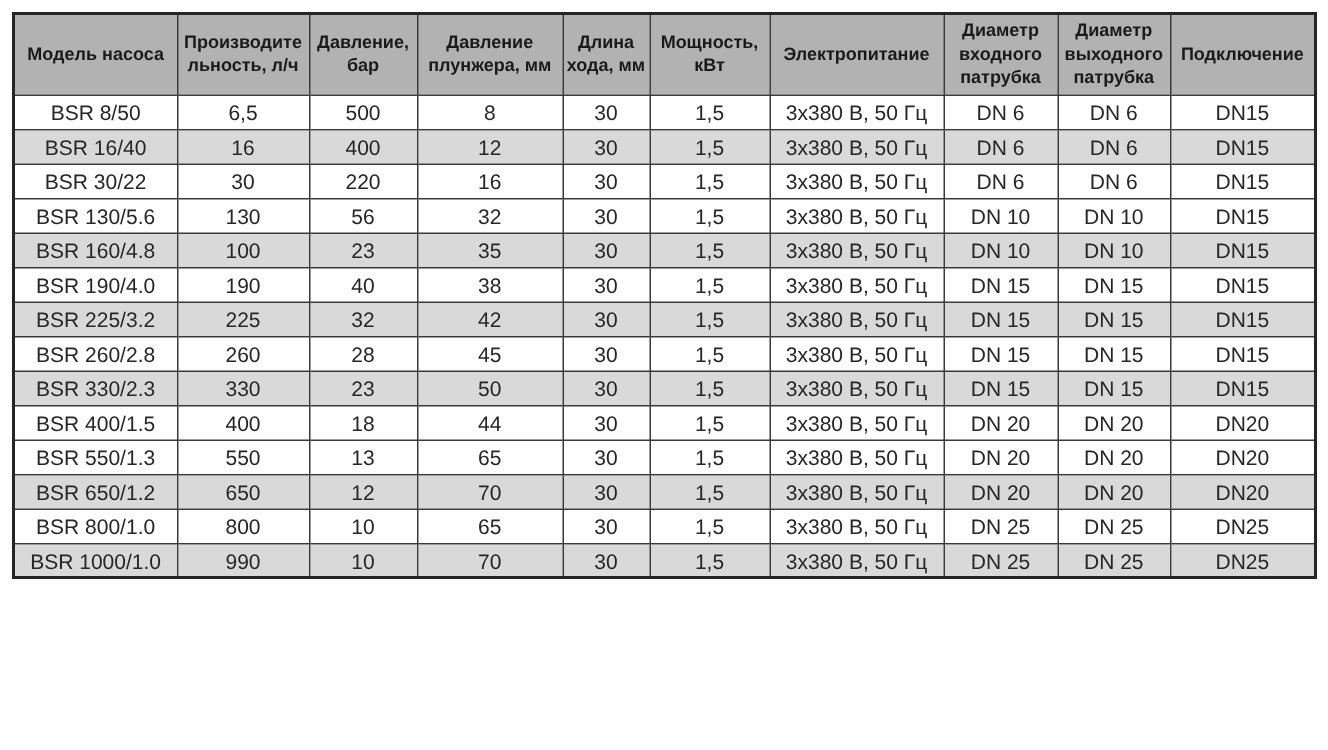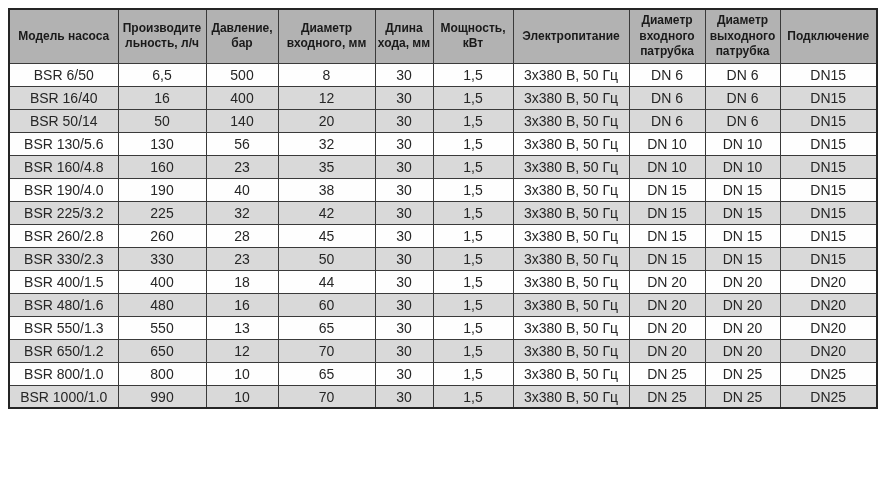--- a/index.html
+++ b/index.html
@@ -69,32 +69,32 @@
         <col class="c6">
         <col class="c7">
         <col class="c8">
         <col class="c9">
     </colgroup>
     <thead>
       <tr>
         <th>Модель насоса</th>
         <th>Производительность, л/ч</th>
         <th>Давление, бар</th>
-        <th>Диаметр входного, мм</th>
+        <th>Давление плунжера, мм</th>
         <th>Длина хода, мм</th>
         <th>Мощность, кВт</th>
         <th>Электропитание</th>
         <th>Диаметр входного патрубка</th>
         <th>Диаметр выходного патрубка</th>
         <th>Подключение</th>
       </tr>
     </thead>
     <tbody>
         <tr>
-          <td>BSR 6/50</td>
+          <td>BSR 8/50</td>
           <td>6,5</td>
           <td>500</td>
           <td>8</td>
           <td>30</td>
           <td>1,5</td>
           <td>3x380 В, 50 Гц</td>
           <td>DN 6</td>
           <td>DN 6</td>
           <td>DN15</td>
         </tr>
@@ -103,25 +103,25 @@
           <td>16</td>
           <td>400</td>
           <td>12</td>
           <td>30</td>
           <td>1,5</td>
           <td>3x380 В, 50 Гц</td>
           <td>DN 6</td>
           <td>DN 6</td>
           <td>DN15</td>
         </tr>
-        <tr class="stripe">
-          <td>BSR 50/14</td>
-          <td>50</td>
-          <td>140</td>
-          <td>20</td>
+        <tr>
+          <td>BSR 30/22</td>
+          <td>30</td>
+          <td>220</td>
+          <td>16</td>
           <td>30</td>
           <td>1,5</td>
           <td>3x380 В, 50 Гц</td>
           <td>DN 6</td>
           <td>DN 6</td>
           <td>DN15</td>
         </tr>
         <tr>
           <td>BSR 130/5.6</td>
           <td>130</td>
@@ -129,21 +129,21 @@
           <td>32</td>
           <td>30</td>
           <td>1,5</td>
           <td>3x380 В, 50 Гц</td>
           <td>DN 10</td>
           <td>DN 10</td>
           <td>DN15</td>
         </tr>
         <tr class="stripe">
           <td>BSR 160/4.8</td>
-          <td>160</td>
+          <td>100</td>
           <td>23</td>
           <td>35</td>
           <td>30</td>
           <td>1,5</td>
           <td>3x380 В, 50 Гц</td>
           <td>DN 10</td>
           <td>DN 10</td>
           <td>DN15</td>
         </tr>
         <tr>
@@ -192,32 +192,20 @@
           <td>3x380 В, 50 Гц</td>
           <td>DN 15</td>
           <td>DN 15</td>
           <td>DN15</td>
         </tr>
         <tr>
           <td>BSR 400/1.5</td>
           <td>400</td>
           <td>18</td>
           <td>44</td>
-          <td>30</td>
-          <td>1,5</td>
-          <td>3x380 В, 50 Гц</td>
-          <td>DN 20</td>
-          <td>DN 20</td>
-          <td>DN20</td>
-        </tr>
-        <tr class="stripe">
-          <td>BSR 480/1.6</td>
-          <td>480</td>
-          <td>16</td>
-          <td>60</td>
           <td>30</td>
           <td>1,5</td>
           <td>3x380 В, 50 Гц</td>
           <td>DN 20</td>
           <td>DN 20</td>
           <td>DN20</td>
         </tr>
         <tr>
           <td>BSR 550/1.3</td>
           <td>550</td>

